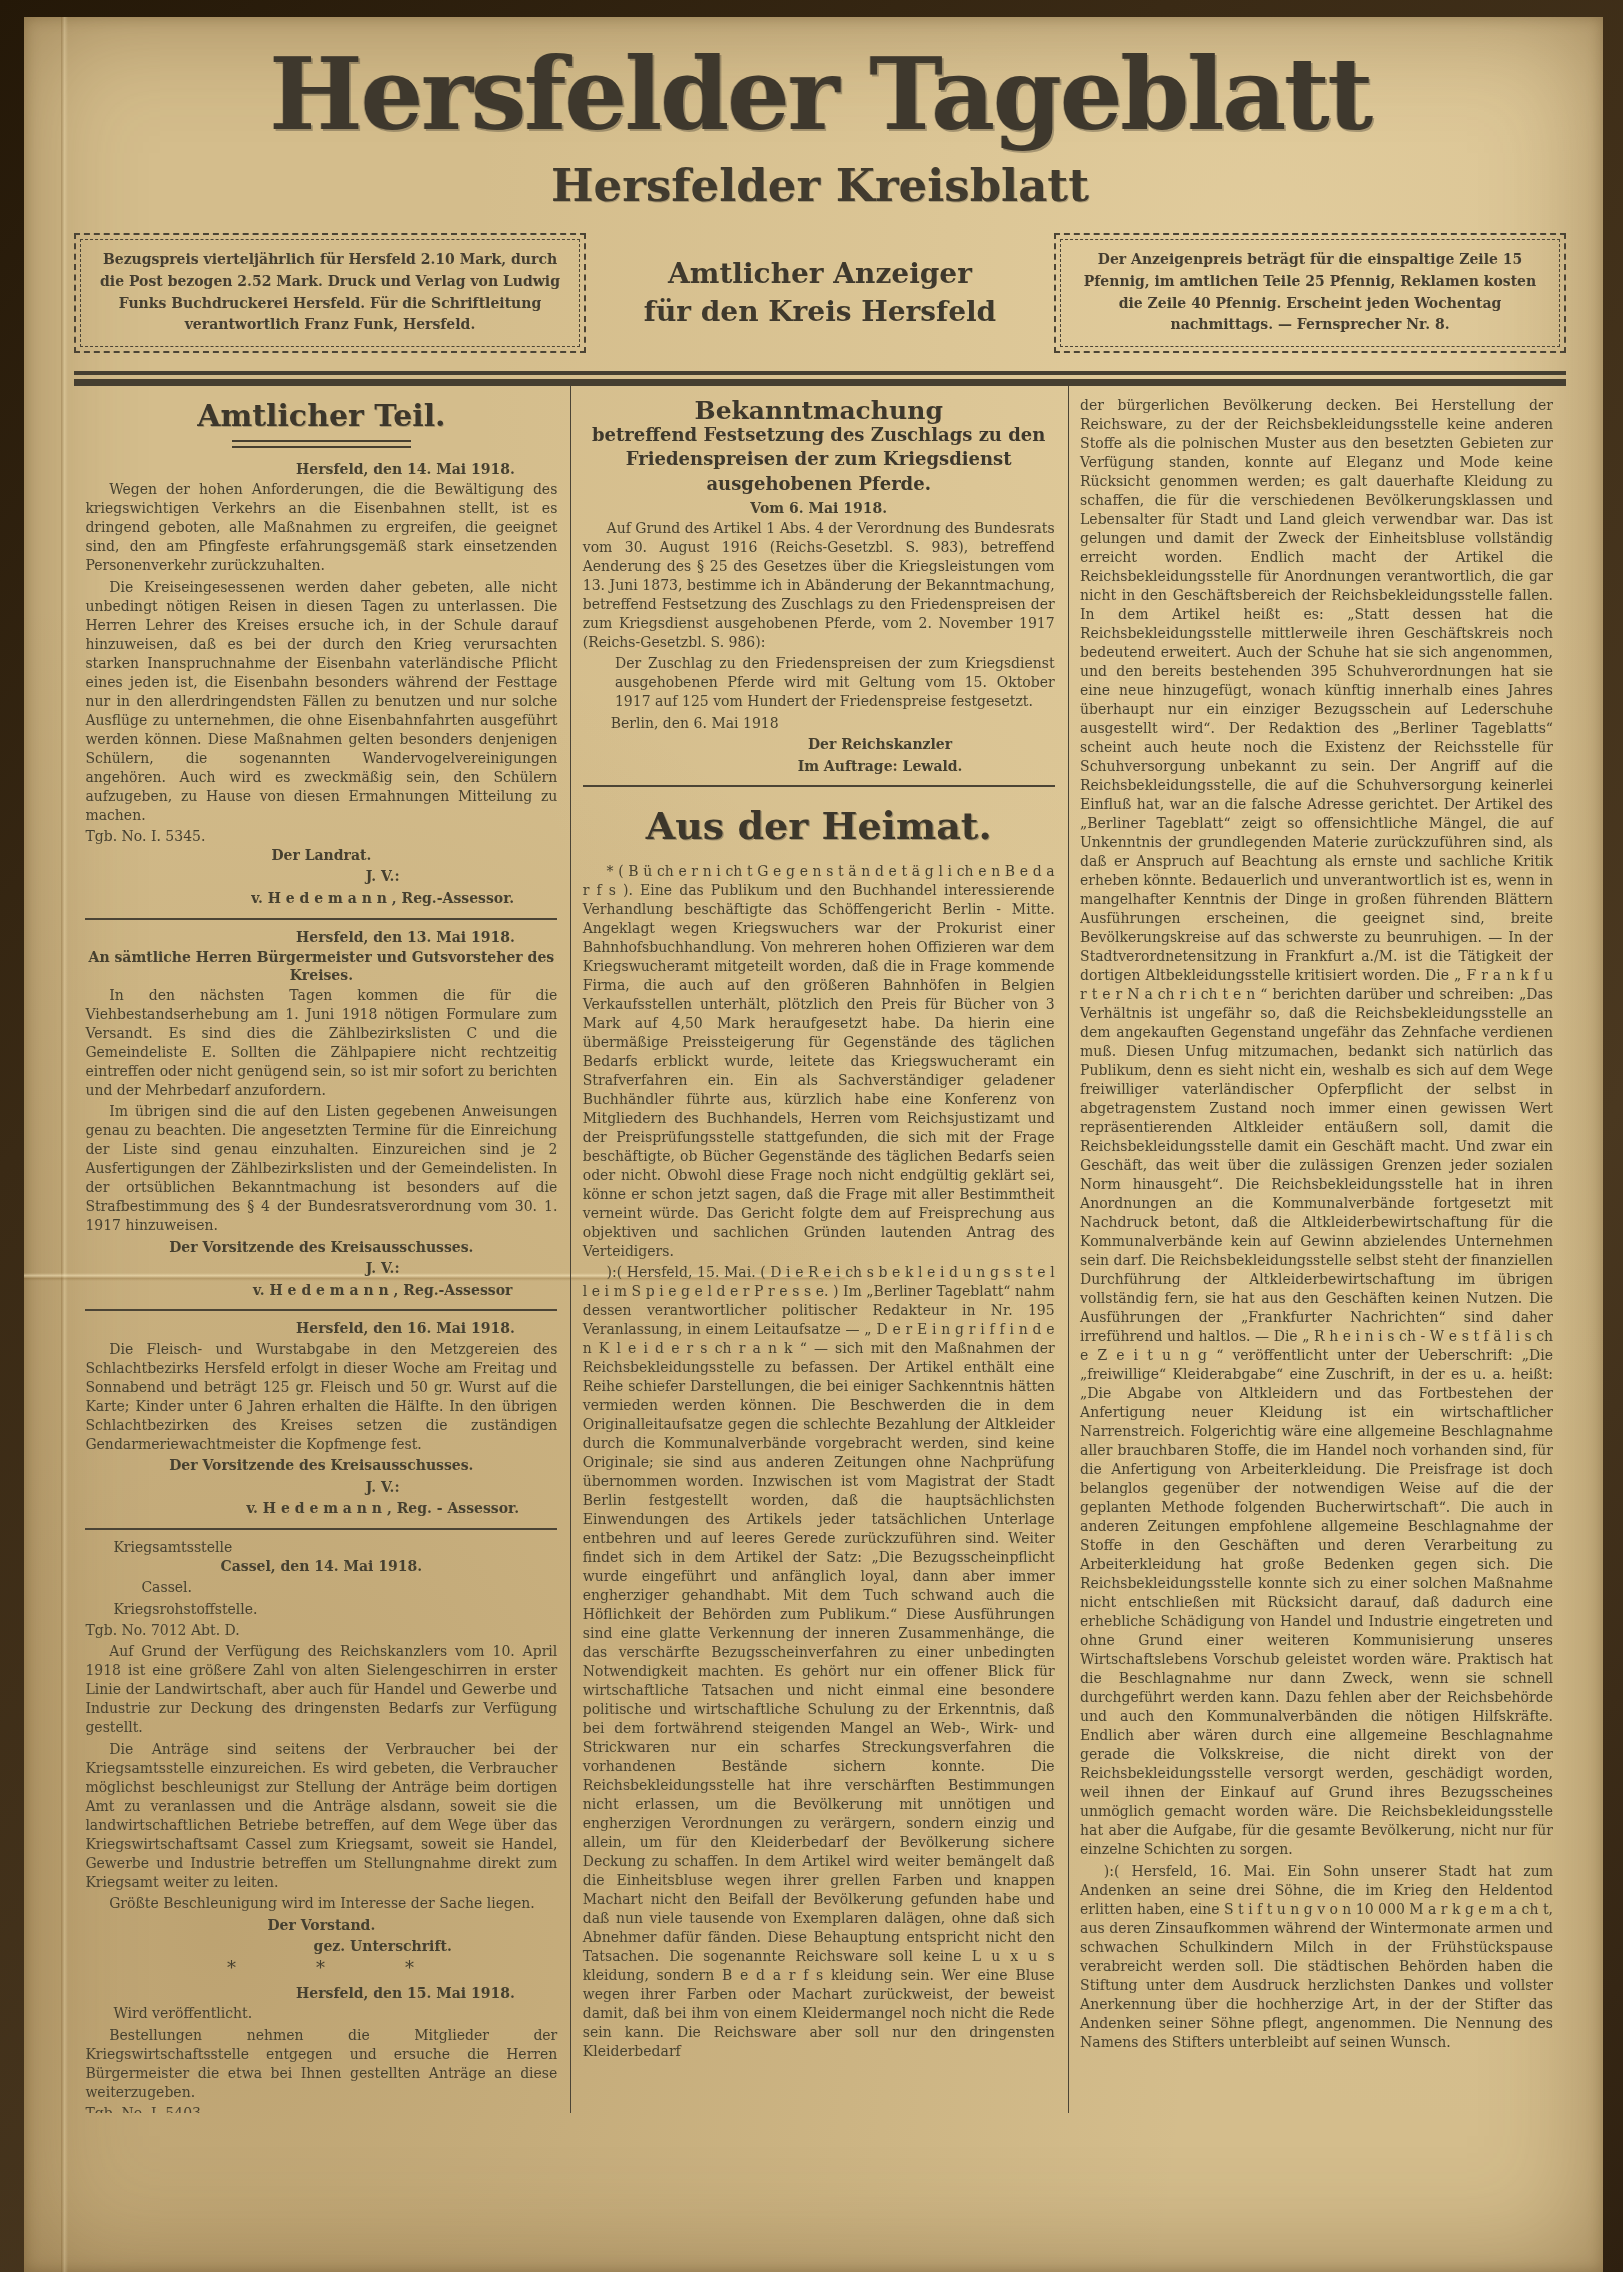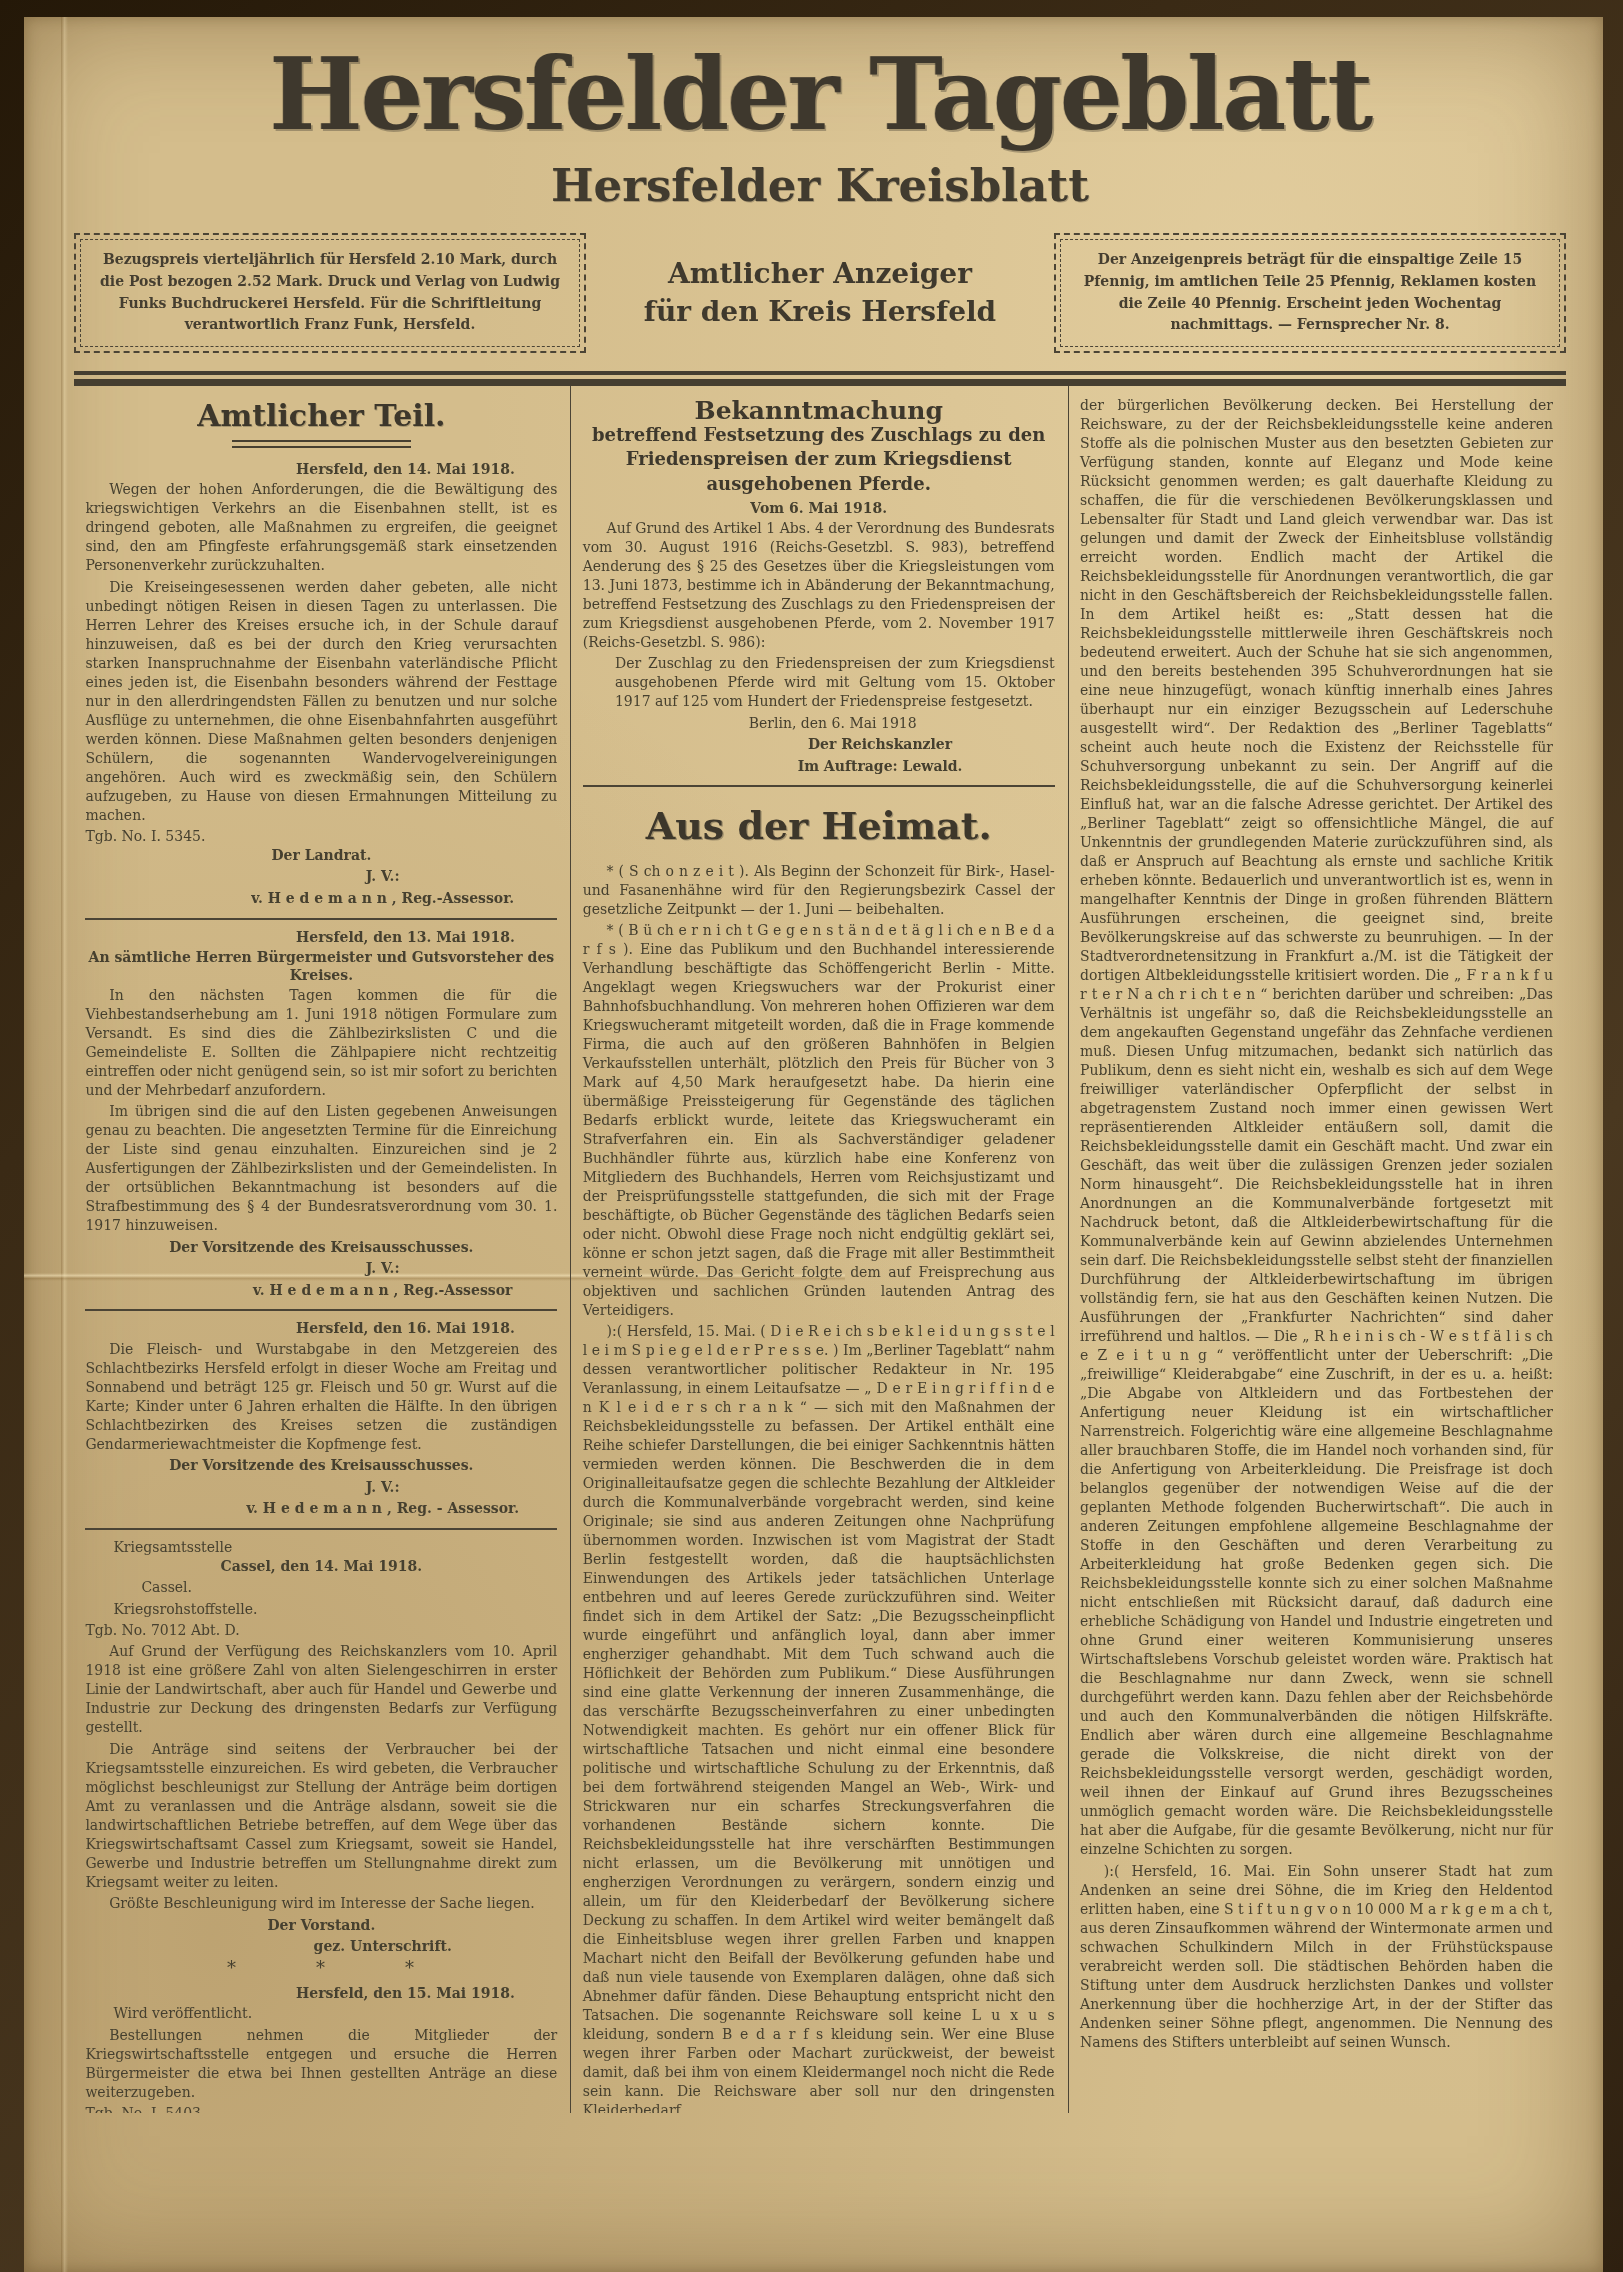--- a/index.html
+++ b/index.html
@@ -140,26 +140,25 @@
           </div>
           <div class="blk ctr">J. V.:</div>
           <div class="blk ctr">v. H e d e m a n n ,  Reg.-Assessor.</div>
         </div>
       <div class="col c2" id="col2">
           <div class="blk h2">Bekanntmachung</div>
           <div class="blk h2sub">betreffend Festsetzung des Zuschlags zu den Friedenspreisen der zum Kriegsdienst ausgehobenen Pferde.</div>
           <div class="blk addr">Vom 6. Mai 1918.</div>
           <div class="blk body">Auf Grund des Artikel 1 Abs. 4 der Verordnung des Bundesrats vom 30. August 1916 (Reichs-Gesetzbl. S. 983), betreffend Aenderung des § 25 des Gesetzes über die Kriegsleistungen vom 13. Juni 1873, bestimme ich in Abänderung der Bekanntmachung, betreffend Festsetzung des Zuschlags zu den Friedenspreisen der zum Kriegsdienst ausgehobenen Pferde, vom 2. November 1917 (Reichs-Gesetzbl. S. 986):</div>
           <div class="blk quote">Der Zuschlag zu den Friedenspreisen der zum Kriegsdienst ausgehobenen Pferde wird mit Geltung vom 15. Oktober 1917 auf 125 vom Hundert der Friedenspreise festgesetzt.</div>
-          <div class="blk left" style="padding-left: 2em; text-align: center;">Berlin, den 6. Mai 1918</div>
+          <div class="blk left" style="padding-left: 2em;">Berlin, den 6. Mai 1918</div>
           <div class="blk ctr">Der Reichskanzler</div>
           <div class="blk ctr">Im Auftrage: Lewald.</div>
           <div class="blk hr" style="border-top: 2.4px solid rgb(75, 68, 53); margin: 9.7px 0px 8px;"></div>
           <div class="blk hx">Aus der Heimat.</div>
-          <div class="blk body">* ( S ch o n z e i t ).  Als Beginn der Schonzeit für Birk-, Hasel- und Fasanenhähne wird für den Regierungsbezirk Cassel der gesetzliche Zeitpunkt — der 1. Juni — beibehalten.</div>
           <div class="blk body">* ( B ü ch e r  n i ch t  G e g e n s t ä n d e  t ä g l i ch e n  B e d a r f s ).  Eine das Publikum und den Buchhandel interessierende Verhandlung beschäftigte das Schöffengericht Berlin - Mitte.  Angeklagt wegen Kriegswuchers war der Prokurist einer Bahnhofsbuchhandlung.  Von mehreren hohen Offizieren war dem Kriegswucheramt mitgeteilt worden, daß die in Frage kommende Firma, die auch auf den größeren Bahnhöfen in Belgien Verkaufsstellen unterhält, plötzlich den Preis für Bücher von 3 Mark auf 4,50 Mark heraufgesetzt habe.  Da hierin eine übermäßige Preissteigerung für Gegenstände des täglichen Bedarfs erblickt wurde, leitete das Kriegswucheramt ein Strafverfahren ein. Ein als Sachverständiger geladener Buchhändler führte aus, kürzlich habe eine Konferenz von Mitgliedern des Buchhandels, Herren vom Reichsjustizamt und der Preisprüfungsstelle stattgefunden, die sich mit der Frage beschäftigte, ob Bücher Gegenstände des täglichen Bedarfs seien oder nicht.  Obwohl diese Frage noch nicht endgültig geklärt sei, könne er schon jetzt sagen, daß die Frage mit aller Bestimmtheit verneint würde.  Das Gericht folgte dem auf Freisprechung aus objektiven und sachlichen Gründen lautenden Antrag des Verteidigers.</div>
           <div class="blk body">):( Hersfeld, 15. Mai.  ( D i e  R e i ch s b e k l e i d u n g s s t e l l e  i m  S p i e g e l  d e r  P r e s s e. )  Im „Berliner Tageblatt“ nahm dessen verantwortlicher politischer Redakteur in Nr. 195 Veranlassung, in einem Leitaufsatze — „ D e r  E i n g r i f f  i n  d e n  K l e i d e r s ch r a n k “ — sich mit den Maßnahmen der Reichsbekleidungsstelle zu befassen.  Der Artikel enthält eine Reihe schiefer Darstellungen, die bei einiger Sachkenntnis hätten vermieden werden können.  Die Beschwerden die in dem Originalleitaufsatze gegen die schlechte Bezahlung der Altkleider durch die Kommunalverbände vorgebracht werden, sind keine Originale; sie sind aus anderen Zeitungen ohne Nachprüfung übernommen worden.  Inzwischen ist vom Magistrat der Stadt Berlin festgestellt worden, daß die hauptsächlichsten Einwendungen des Artikels jeder tatsächlichen Unterlage entbehren und auf leeres Gerede zurückzuführen sind.  Weiter findet sich in dem Artikel der Satz: „Die Bezugsscheinpflicht wurde eingeführt und anfänglich loyal, dann aber immer engherziger gehandhabt.  Mit dem Tuch schwand auch die Höflichkeit der Behörden zum Publikum.“  Diese Ausführungen sind eine glatte Verkennung der inneren Zusammenhänge, die das verschärfte Bezugsscheinverfahren zu einer unbedingten Notwendigkeit machten.  Es gehört nur ein offener Blick für wirtschaftliche Tatsachen und nicht einmal eine besondere politische und wirtschaftliche Schulung zu der Erkenntnis, daß bei dem fortwährend steigenden Mangel an Web-, Wirk- und Strickwaren nur ein scharfes Streckungsverfahren die vorhandenen Bestände sichern konnte.  Die Reichsbekleidungsstelle hat ihre verschärften Bestimmungen nicht erlassen, um die Bevölkerung mit unnötigen und engherzigen Verordnungen zu verärgern, sondern einzig und allein, um für den Kleiderbedarf der Bevölkerung sichere Deckung zu schaffen.  In dem Artikel wird weiter bemängelt daß die Einheitsbluse wegen ihrer grellen Farben und knappen Machart nicht den Beifall der Bevölkerung gefunden habe und daß nun viele tausende von Exemplaren dalägen, ohne daß sich Abnehmer dafür fänden.  Diese Behauptung entspricht nicht den Tatsachen. Die sogenannte Reichsware soll keine L u x u s kleidung, sondern B e d a r f s kleidung sein.  Wer eine Bluse wegen ihrer Farben oder Machart zurückweist, der beweist damit, daß bei ihm von einem Kleidermangel noch nicht die Rede sein kann.  Die Reichsware aber soll nur den dringensten Kleiderbedarf</div>
         </div>
       <div class="col c3" id="col3">
           <div class="blk bodyni">der bürgerlichen Bevölkerung decken.  Bei Herstellung der Reichsware, zu der der Reichsbekleidungsstelle keine anderen Stoffe als die polnischen Muster aus den besetzten Gebieten zur Verfügung standen, konnte auf Eleganz und Mode keine Rücksicht genommen werden; es galt dauerhafte Kleidung zu schaffen, die für die verschiedenen Bevölkerungsklassen und Lebensalter für Stadt und Land gleich verwendbar war.  Das ist gelungen und damit der Zweck der Einheitsbluse vollständig erreicht worden.  Endlich macht der Artikel die Reichsbekleidungsstelle für Anordnungen verantwortlich, die gar nicht in den Geschäftsbereich der Reichsbekleidungsstelle fallen.  In dem Artikel heißt es: „Statt dessen hat die Reichsbekleidungsstelle mittlerweile ihren Geschäftskreis noch bedeutend erweitert.  Auch der Schuhe hat sie sich angenommen, und den bereits bestehenden 395 Schuhverordnungen hat sie eine neue hinzugefügt, wonach künftig innerhalb eines Jahres überhaupt nur ein einziger Bezugsschein auf Lederschuhe ausgestellt wird“.  Der Redaktion des „Berliner Tageblatts“ scheint auch heute noch die Existenz der Reichsstelle für Schuhversorgung unbekannt zu sein.  Der Angriff auf die Reichsbekleidungsstelle, die auf die Schuhversorgung keinerlei Einfluß hat, war an die falsche Adresse gerichtet.  Der Artikel des „Berliner Tageblatt“ zeigt so offensichtliche Mängel, die auf Unkenntnis der grundlegenden Materie zurückzuführen sind, als daß er Anspruch auf Beachtung als ernste und sachliche Kritik erheben könnte.  Bedauerlich und unverantwortlich ist es, wenn in mangelhafter Kenntnis der Dinge in großen führenden Blättern Ausführungen erscheinen, die geeignet sind, breite Bevölkerungskreise auf das schwerste zu beunruhigen. — In der Stadtverordnetensitzung in Frankfurt a./M. ist die Tätigkeit der dortigen Altbekleidungsstelle kritisiert worden.  Die „ F r a n k f u r t e r  N a ch r i ch t e n “ berichten darüber und schreiben: „Das Verhältnis ist ungefähr so, daß die Reichsbekleidungsstelle an dem angekauften Gegenstand ungefähr das Zehnfache verdienen muß. Diesen Unfug mitzumachen, bedankt sich natürlich das Publikum, denn es sieht nicht ein, weshalb es sich auf dem Wege freiwilliger vaterländischer Opferpflicht der selbst in abgetragenstem Zustand noch immer einen gewissen Wert repräsentierenden Altkleider entäußern soll, damit die Reichsbekleidungsstelle damit ein Geschäft macht.  Und zwar ein Geschäft, das weit über die zulässigen Grenzen jeder sozialen Norm hinausgeht“.  Die Reichsbekleidungsstelle hat in ihren Anordnungen an die Kommunalverbände fortgesetzt mit Nachdruck betont, daß die Altkleiderbewirtschaftung für die Kommunalverbände kein auf Gewinn abzielendes Unternehmen sein darf. Die Reichsbekleidungsstelle selbst steht der finanziellen Durchführung der Altkleiderbewirtschaftung im übrigen vollständig fern, sie hat aus den Geschäften keinen Nutzen.  Die Ausführungen der „Frankfurter Nachrichten“ sind daher irreführend und haltlos. — Die „ R h e i n i s ch - W e s t f ä l i s ch e  Z e i t u n g “ veröffentlicht unter der Ueberschrift: „Die „freiwillige“ Kleiderabgabe“ eine Zuschrift, in der es u. a. heißt: „Die Abgabe von Altkleidern und das Fortbestehen der Anfertigung neuer Kleidung ist ein wirtschaftlicher Narrenstreich. Folgerichtig wäre eine allgemeine Beschlagnahme aller brauchbaren Stoffe, die im Handel noch vorhanden sind, für die Anfertigung von Arbeiterkleidung.  Die Preisfrage ist doch belanglos gegenüber der notwendigen Weise auf die der geplanten Methode folgenden Bucherwirtschaft“.  Die auch in anderen Zeitungen empfohlene allgemeine Beschlagnahme der Stoffe in den Geschäften und deren Verarbeitung zu Arbeiterkleidung hat große Bedenken gegen sich.  Die Reichsbekleidungsstelle konnte sich zu einer solchen Maßnahme nicht entschließen mit Rücksicht darauf, daß dadurch eine erhebliche Schädigung von Handel und Industrie eingetreten und ohne Grund einer weiteren Kommunisierung unseres Wirtschaftslebens Vorschub geleistet worden wäre.  Praktisch hat die Beschlagnahme nur dann Zweck, wenn sie schnell durchgeführt werden kann. Dazu fehlen aber der Reichsbehörde und auch den Kommunalverbänden die nötigen Hilfskräfte.  Endlich aber wären durch eine allgemeine Beschlagnahme gerade die Volkskreise, die nicht direkt von der Reichsbekleidungsstelle versorgt werden, geschädigt worden, weil ihnen der Einkauf auf Grund ihres Bezugsscheines unmöglich gemacht worden wäre. Die Reichsbekleidungsstelle hat aber die Aufgabe, für die gesamte Bevölkerung, nicht nur für einzelne Schichten zu sorgen.</div>
           <div class="blk body">):( Hersfeld, 16. Mai.  Ein Sohn unserer Stadt hat zum Andenken an seine drei Söhne, die im Krieg den Heldentod erlitten haben, eine S t i f t u n g  v o n 10 000 M a r k  g e m a ch t, aus deren Zinsaufkommen während der Wintermonate armen und schwachen Schulkindern Milch in der Frühstückspause verabreicht werden soll.  Die städtischen Behörden haben die Stiftung unter dem Ausdruck herzlichsten Dankes und vollster Anerkennung über die hochherzige Art, in der der Stifter das Andenken seiner Söhne pflegt, angenommen.  Die Nennung des Namens des Stifters unterbleibt auf seinen Wunsch.</div>
         </div>
     </div>
 
   </div>

